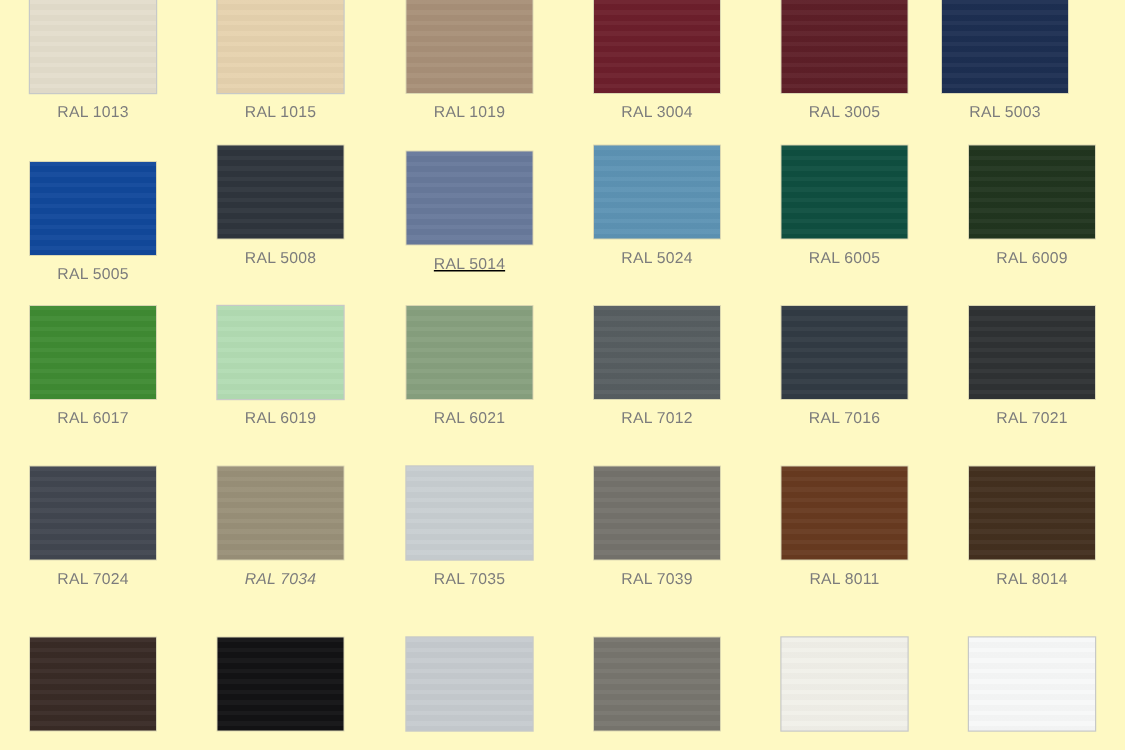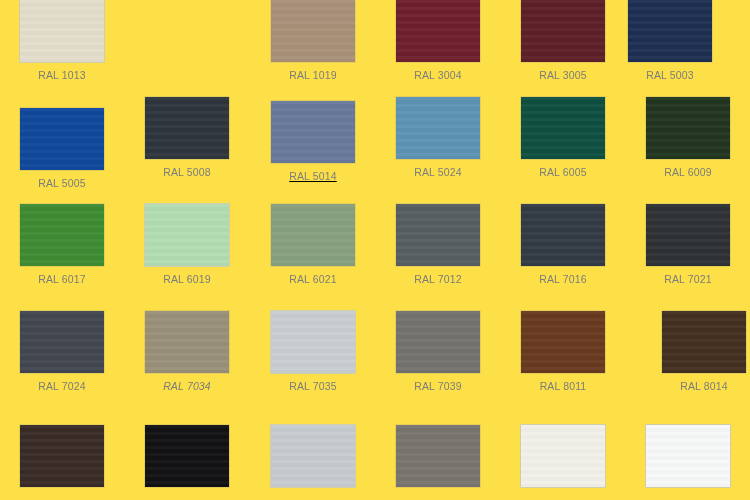--- a/index.html
+++ b/index.html
@@ -72,26 +72,30 @@
       rgba(255,255,255,0.035) 3px,
       rgba(0,0,0,0.018) 3px,
       rgba(0,0,0,0.018) 7px
     );
     pointer-events: none;
   }
 </style>
 </head>
 <body style="background: rgb(255, 255, 255);">
 
-<div id="chart" style="background: #fde047;">
+<div id="chart" style="background: #fef9c3;">
   <div class="swatch-grid">
       <div class="swatch-cell" style="left: 20px; top: 0px;">
         <div class="swatch-chip light-edge" title="RAL 1013" style="background: rgb(227, 221, 204); width: 84px; height: 62px;"></div>
         <div class="swatch-label" style="color: rgb(124, 124, 124);">RAL 1013</div>
       </div>
+      <div class="swatch-cell" style="left: 145px; top: 0px;">
+        <div class="swatch-chip light-edge" title="RAL 1015" style="background: rgb(230, 210, 174); width: 84px; height: 62px;"></div>
+        <div class="swatch-label" style="color: rgb(124, 124, 124);">RAL 1015</div>
+      </div>
       <div class="swatch-cell" style="left: 271px; top: 0px;">
         <div class="swatch-chip" title="RAL 1019" style="background: rgb(168, 144, 120); width: 84px; height: 62px;"></div>
         <div class="swatch-label" style="color: rgb(124, 124, 124);">RAL 1019</div>
       </div>
       <div class="swatch-cell" style="left: 396px; top: 0px;">
         <div class="swatch-chip" title="RAL 3004" style="background: rgb(109, 31, 44); width: 84px; height: 62px;"></div>
         <div class="swatch-label" style="color: rgb(124, 124, 124);">RAL 3004</div>
       </div>
       <div class="swatch-cell" style="left: 521px; top: 0px;">
         <div class="swatch-chip" title="RAL 3005" style="background: rgb(94, 31, 40); width: 84px; height: 62px;"></div>
@@ -162,21 +166,21 @@
         <div class="swatch-label" style="color: rgb(124, 124, 124);">RAL 7035</div>
       </div>
       <div class="swatch-cell" style="left: 396px; top: 311px;">
         <div class="swatch-chip" title="RAL 7039" style="background: rgb(116, 114, 108); width: 84px; height: 62px;"></div>
         <div class="swatch-label" style="color: rgb(124, 124, 124);">RAL 7039</div>
       </div>
       <div class="swatch-cell" style="left: 521px; top: 311px;">
         <div class="swatch-chip" title="RAL 8011" style="background: rgb(104, 58, 32); width: 84px; height: 62px;"></div>
         <div class="swatch-label" style="color: rgb(124, 124, 124);">RAL 8011</div>
       </div>
-      <div class="swatch-cell" style="left: 646px; top: 311px; margin-left: 16px;">
+      <div class="swatch-cell" style="left: 646px; top: 311px;">
         <div class="swatch-chip" title="RAL 8014" style="background: rgb(67, 48, 31); width: 84px; height: 62px;"></div>
         <div class="swatch-label" style="color: rgb(124, 124, 124);">RAL 8014</div>
       </div>
       <div class="swatch-cell" style="left: 20px; top: 425px;">
         <div class="swatch-chip" title="#392b26" style="background: rgb(57, 43, 38); width: 84px; height: 62px;"></div>
       </div>
       <div class="swatch-cell" style="left: 145px; top: 425px;">
         <div class="swatch-chip" title="#121214" style="background: rgb(18, 18, 20); width: 84px; height: 62px;"></div>
       </div>
       <div class="swatch-cell" style="left: 271px; top: 425px;">

